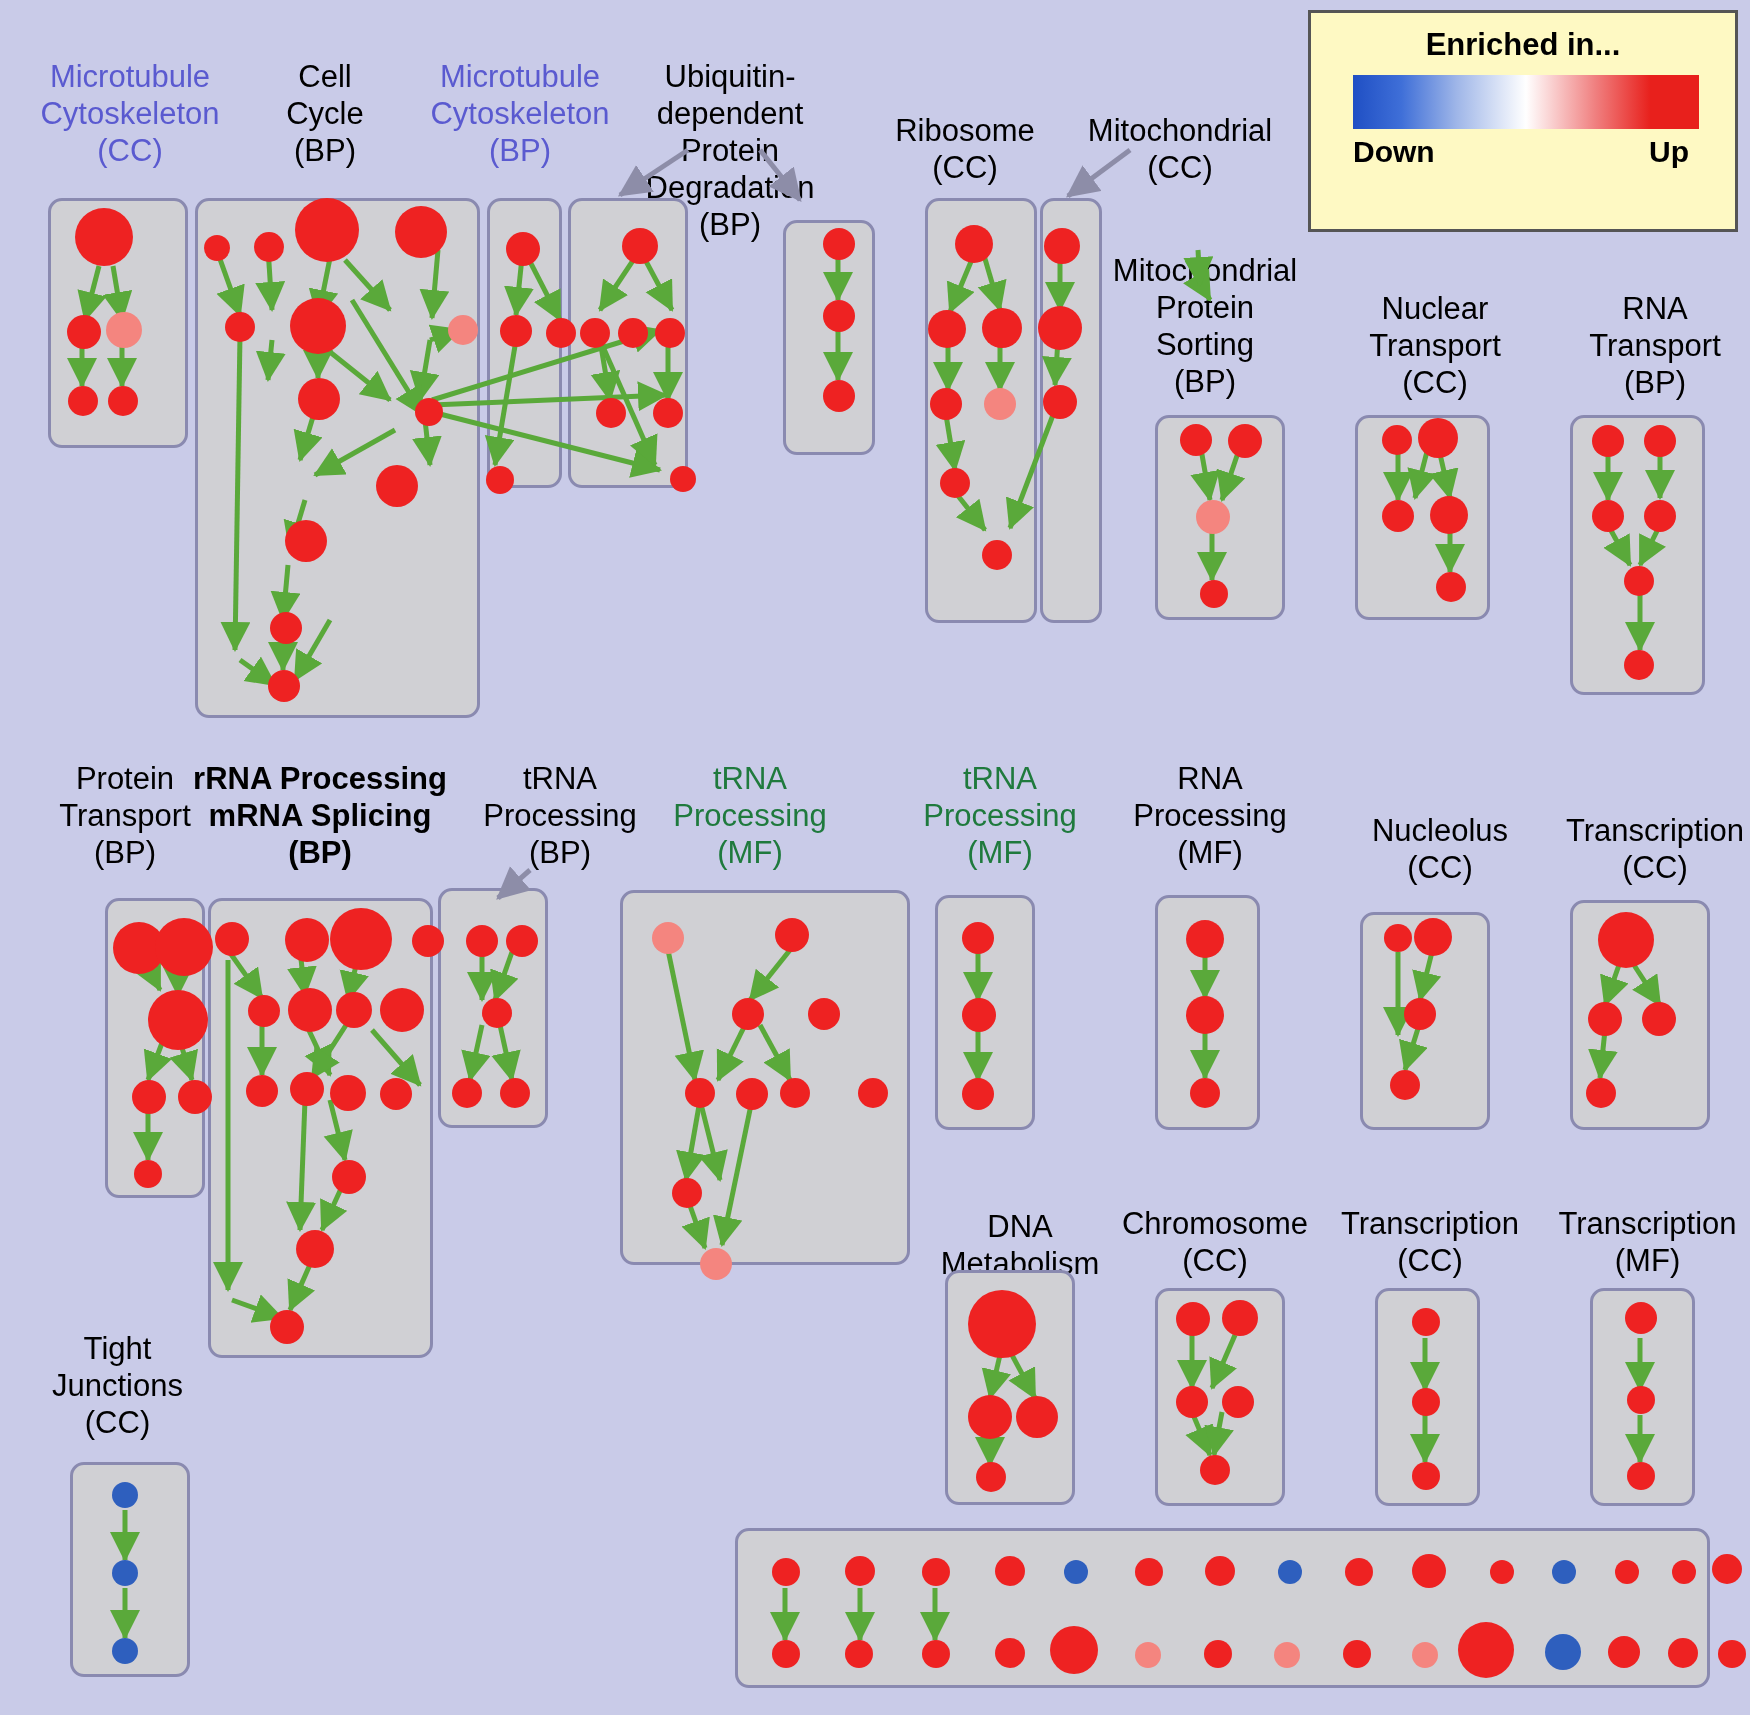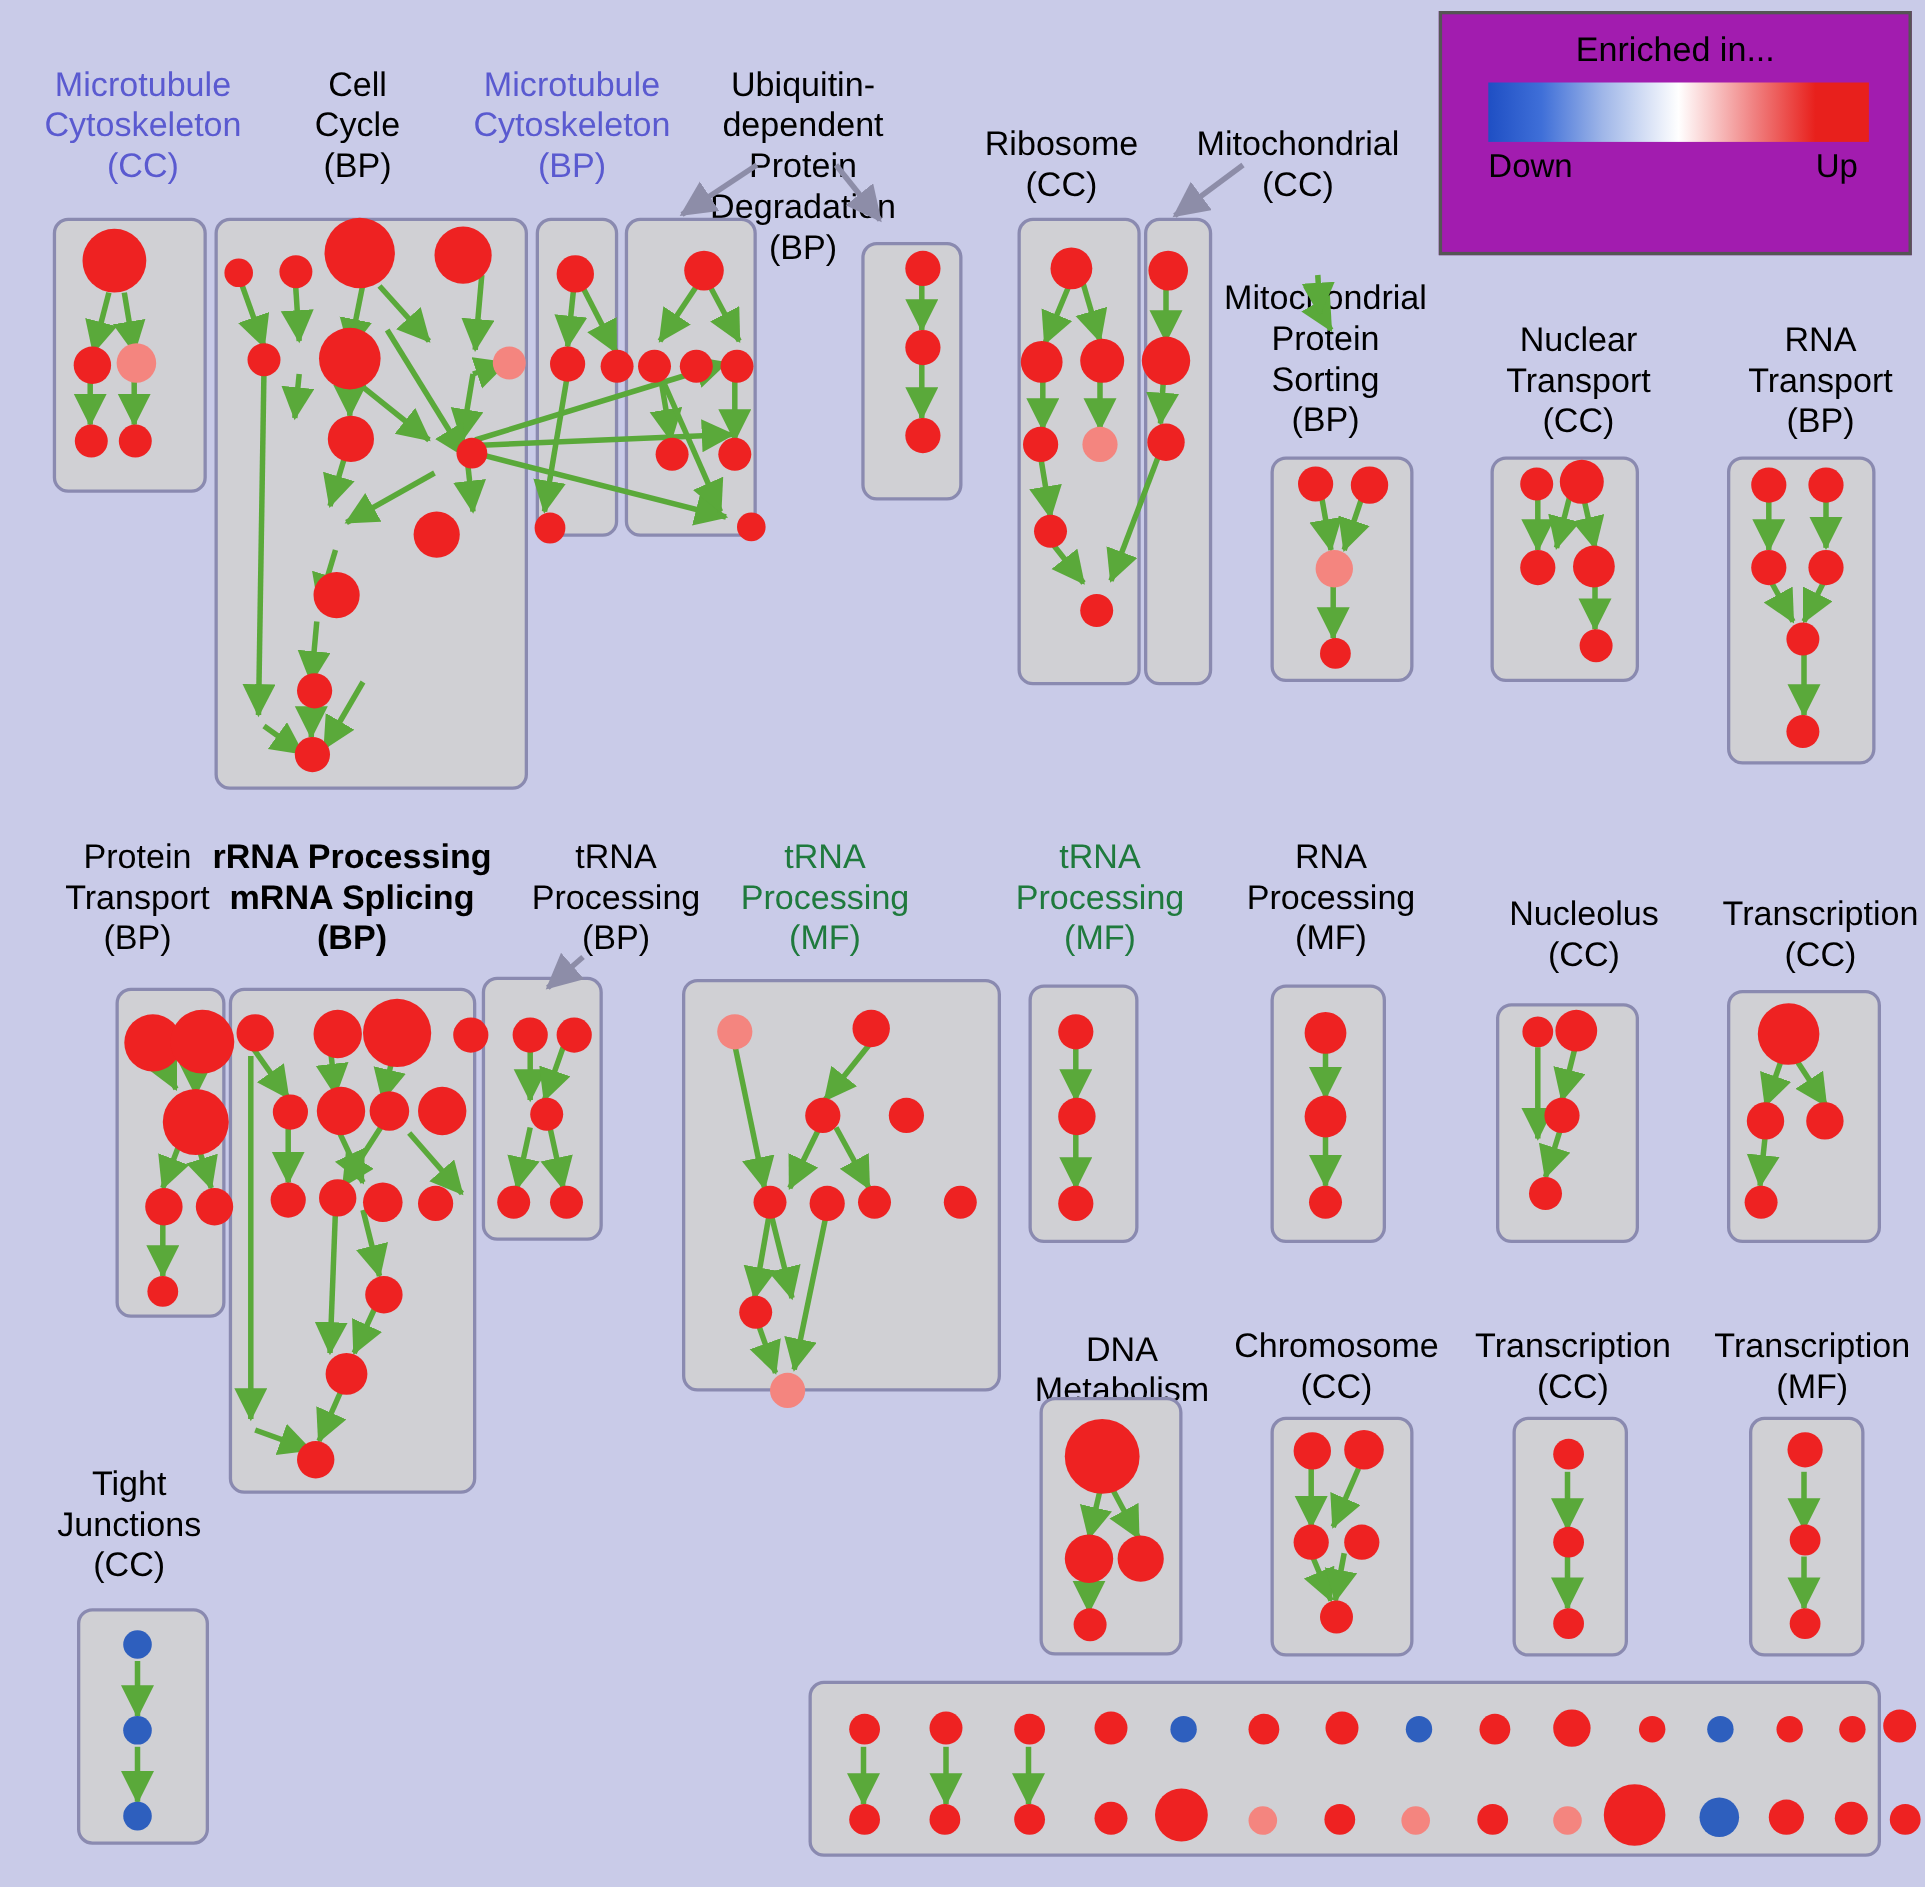--- a/index.html
+++ b/index.html
@@ -31,23 +31,24 @@
   .node{
     position:absolute;
     border-radius:50%;
     box-sizing:border-box;
   }
   svg.edges{position:absolute;left:0;top:0;width:1750px;height:1715px;pointer-events:none;}
   .legend{
     position:absolute;
     right:12px;top:10px;
     width:430px;height:222px;
-    background:#a21caf;
+    background:#fef9c3;
     border:3px solid #555;
     box-sizing:border-box;
+    font-weight:bold;
   }
   .legend-title{
     position:absolute;top:14px;left:0;width:100%;
     text-align:center;font-size:31px;color:#000;
   }
   .legend-bar{
     position:absolute;left:42px;top:62px;width:346px;height:54px;
     background:linear-gradient(to right,#1f4fc4 0%,#3f6fd8 14%,#9fb6e8 30%,#ffffff 50%,#f08080 70%,#e8201c 86%,#e8201c 100%);
     border:0;
   }

